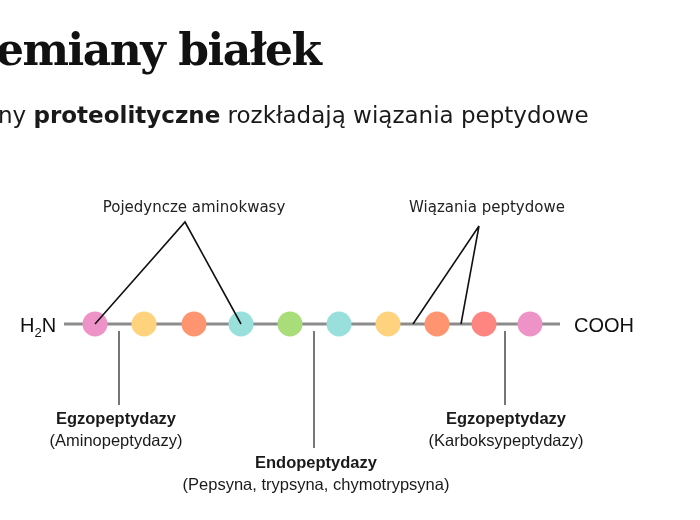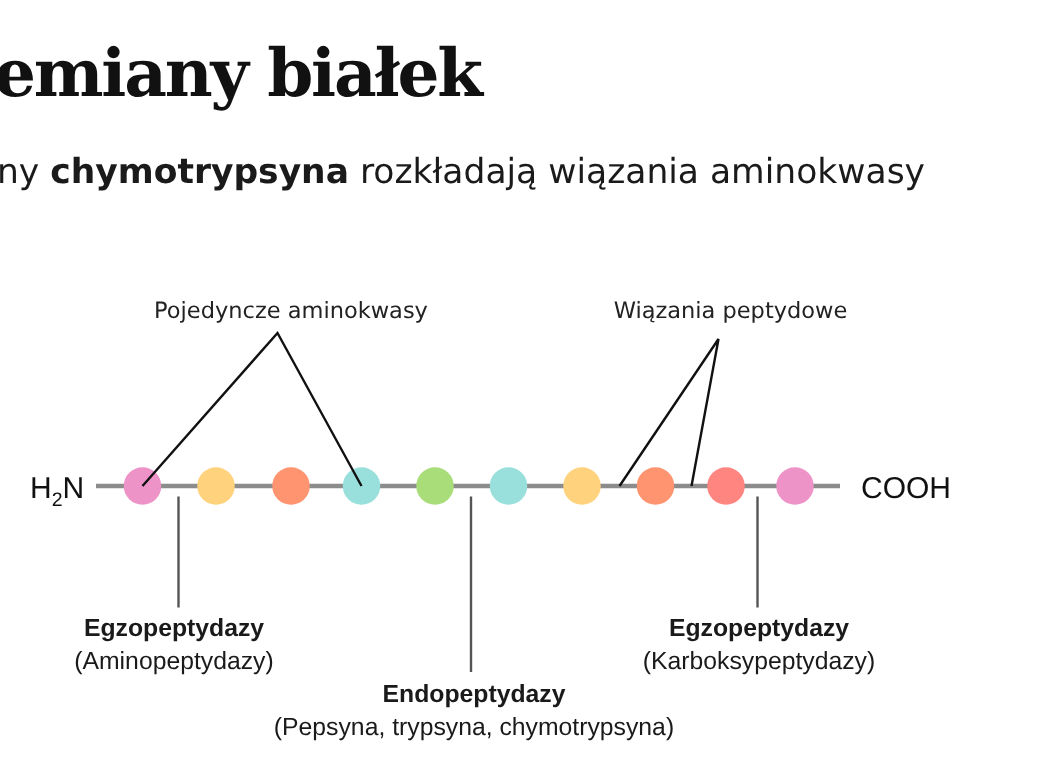--- a/index.html
+++ b/index.html
@@ -20,21 +20,21 @@
   .lbl { font-family: "DejaVu Sans", "Liberation Sans", sans-serif; font-size: 15px; fill: #222; }
   .term { font-family: "Liberation Sans", "DejaVu Sans", sans-serif; font-size: 20px; fill: #111; }
   .enz-b { font-family: "Liberation Sans", "DejaVu Sans", sans-serif; font-size: 16.5px; font-weight: bold; fill: #1a1a1a; }
   .enz { font-family: "Liberation Sans", "DejaVu Sans", sans-serif; font-size: 16.5px; fill: #1a1a1a; }
 </style>
 </head>
 <body>
 
 <div class="title">emiany białek</div>
 
-<div class="subtitle"><span>ny </span><b>chymotrypsyna</b><span> rozkładają wiązania aminokwasy</span></div>
+<div class="subtitle"><span>ny </span><b>proteolityczne</b><span> rozkładają wiązania peptydowe</span></div>
 
 <svg width="700" height="520" viewBox="0 0 700 520">
 
   <text class="lbl" x="194" y="212" text-anchor="middle">Pojedyncze aminokwasy</text>
   <text class="lbl" x="487" y="212" text-anchor="middle">Wiązania peptydowe</text>
 
   <line id="chain" x1="64" y1="324" x2="560" y2="324" stroke="#8c8c8c" stroke-width="3"></line>
 
   <g id="aa-group">
     <circle cx="95" cy="324" r="12.5" fill="#ee93c8"></circle>

